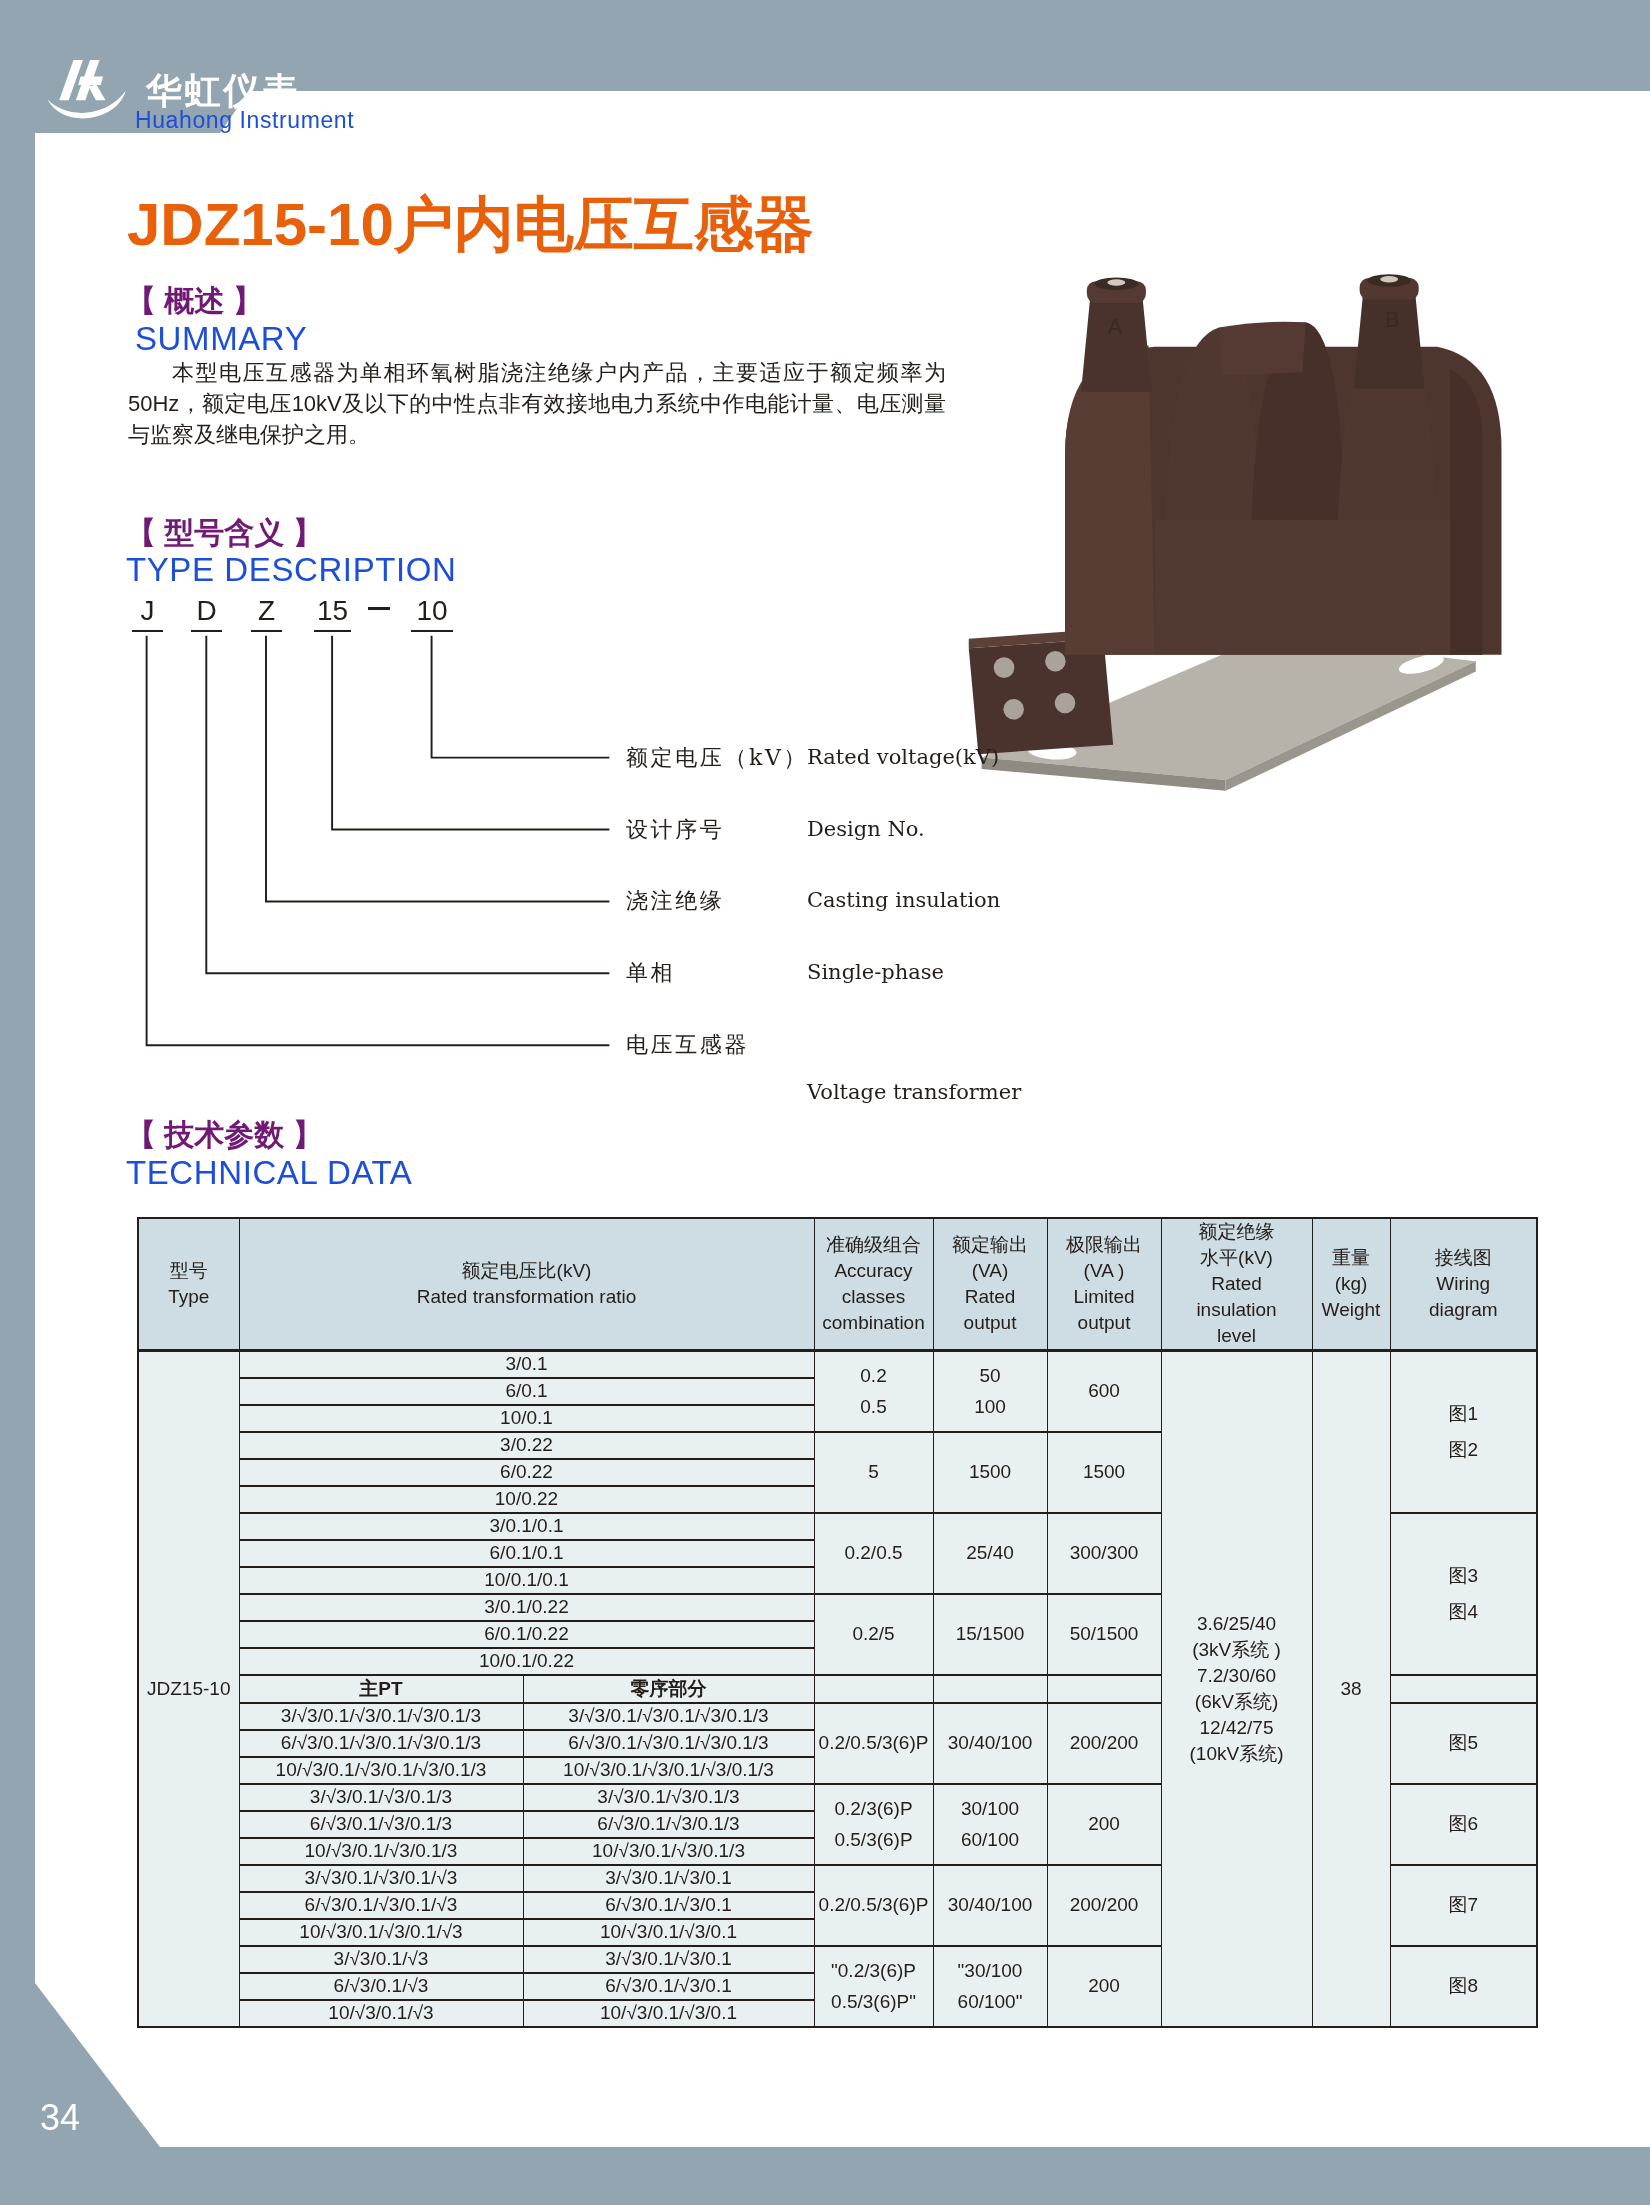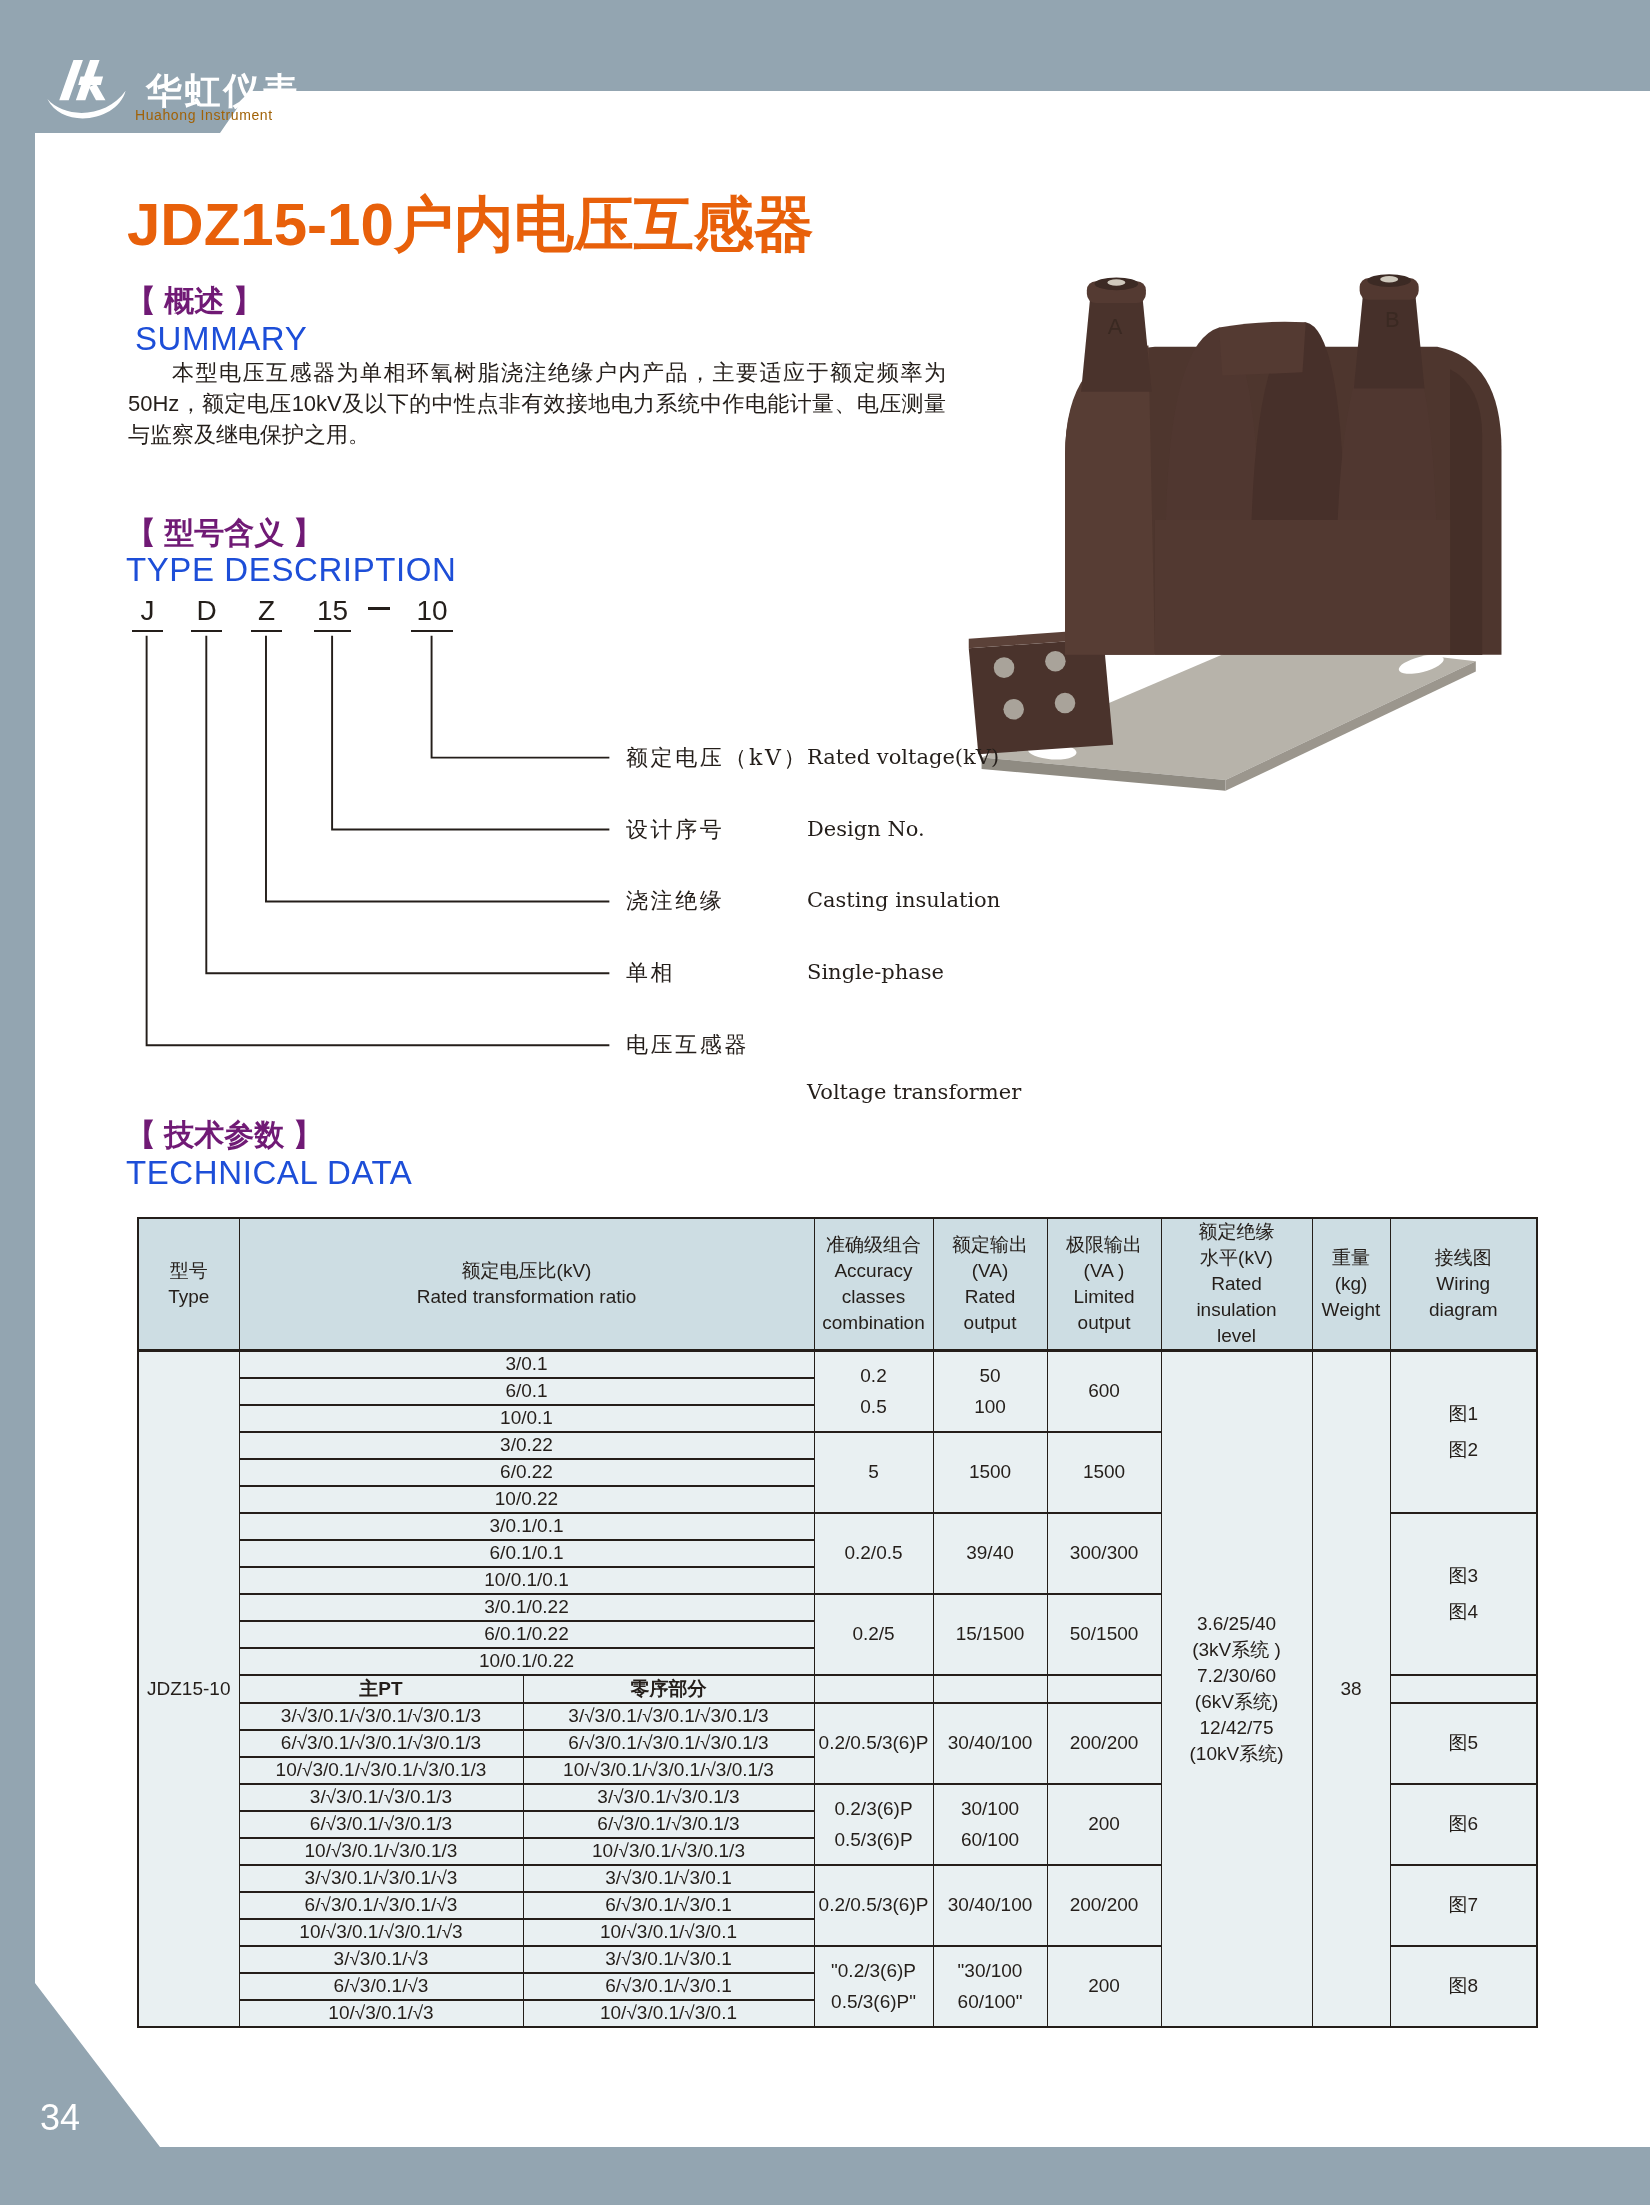--- a/index.html
+++ b/index.html
@@ -9,21 +9,21 @@
   
   .side-stripe{left:0;top:0;width:35px;height:2205px;background:#93a5b1;}
   .header-band{left:0;top:0;width:1651px;height:133px;background:#93a5b1;
     clip-path:polygon(0 0,1651px 0,1651px 91px,249px 91px,220px 133px,0 133px);}
   .footer-shape{left:0;top:1983px;width:1651px;height:223px;background:#93a5b1;
     clip-path:polygon(0 0,35px 0,160px 164px,1651px 164px,1651px 223px,0 223px);}
   .page-num{left:40px;top:2099px;width:77px;color:#ffffff;font-size:36px;line-height:38px;}
   
   .logo-icon{left:45px;top:54px;width:83px;height:76px;}
   .brand-zh{left:146px;top:67px;font-size:36px;font-weight:700;color:#ffffff;letter-spacing:2.6px;}
-  .brand-en{left:135px;top:107px;font-size:14px;color:#a16207;letter-spacing:0.6px;}
+  .brand-en{left:135px;top:107px;font-size:23px;color:#1d4ed8;letter-spacing:0.6px;}
   
   .doc-title{left:127px;top:185px;font-size:60px;font-weight:800;color:#e8600a;letter-spacing:0px;}
   .h-zh{font-size:30px;font-weight:700;color:#701a75;}
   .h-en{font-size:33px;color:#1d4ed8;letter-spacing:0.6px;}
   .sum-zh{left:126px;top:281px;}
   .sum-en{left:135px;top:320px;}
   .sum-body{left:128px;top:357px;width:818px;font-size:22px;line-height:31px;
             text-indent:2em;text-align:justify;}
   
   .td-zh{left:126px;top:513px;}
@@ -220,21 +220,21 @@
   </tr>
   <tr>
         <td colspan="2">6/0.22</td>
       </tr>
   <tr>
         <td colspan="2">10/0.22</td>
       </tr>
   <tr>
     <td colspan="2">3/0.1/0.1</td>
     <td rowspan="3">0.2/0.5</td>
-    <td rowspan="3">39/40</td>
+    <td rowspan="3">25/40</td>
     <td rowspan="3">300/300</td>
     <td class="pre wire" rowspan="6">图3
 图4</td>
   </tr>
   <tr>
         <td colspan="2">6/0.1/0.1</td>
       </tr>
   <tr>
         <td colspan="2">10/0.1/0.1</td>
       </tr>

